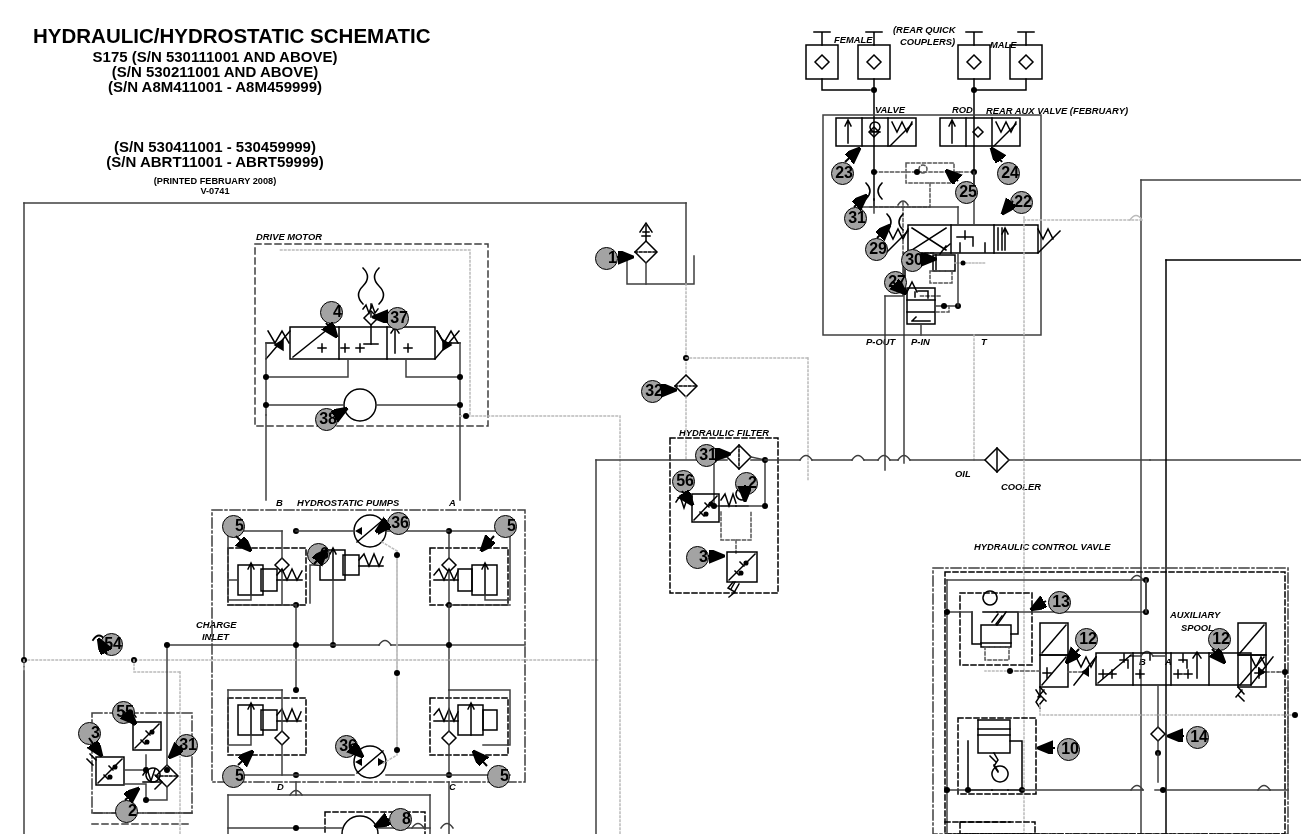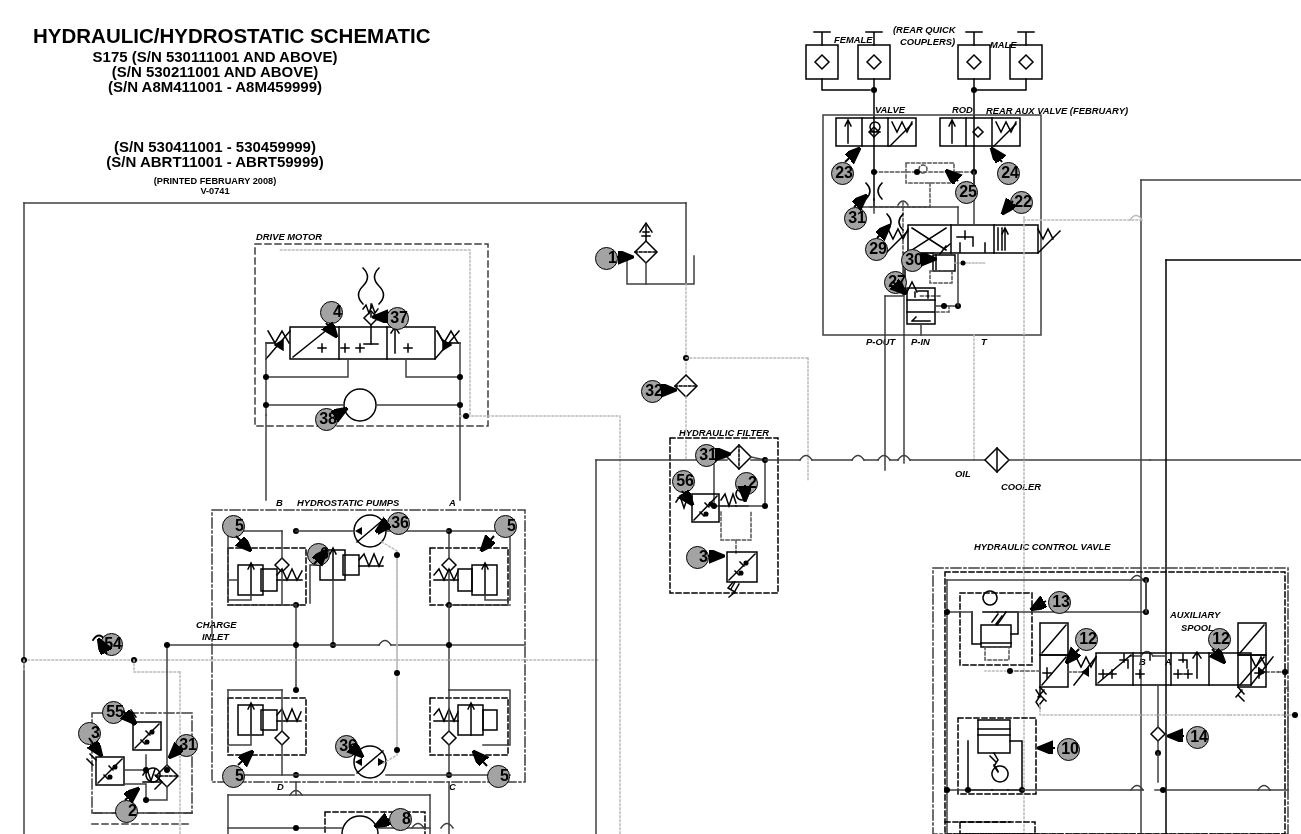--- a/index.html
+++ b/index.html
@@ -630,21 +630,21 @@
   <div class="callout" style="left:865px;top:238px">29</div>
   <div class="callout" style="left:901px;top:249px">30</div>
   <div class="callout" style="left:695px;top:444px">31</div>
   <div class="callout" style="left:175px;top:734px">31</div>
   <div class="callout" style="left:641px;top:380px">32</div>
   <div class="callout" style="left:387px;top:512px">36</div>
   <div class="callout" style="left:335px;top:735px">36</div>
   <div class="callout" style="left:386px;top:307px">37</div>
   <div class="callout" style="left:315px;top:408px">38</div>
   <div class="callout" style="left:100px;top:633px">54</div>
-  <div class="callout" style="left:102px;top:701px">55</div>
+  <div class="callout" style="left:112px;top:701px">55</div>
   <div class="callout" style="left:672px;top:470px">56</div>
   <div class="callout" style="left:78px;top:722px">3</div>
   <div class="callout" style="left:115px;top:800px">2</div>
 
   <svg class="layer" viewBox="0 0 1301 834">
     <g stroke="#000" stroke-width="2" fill="none" marker-end="url(#arw2)">
       <defs>
         <marker id="arw2" markerWidth="8" markerHeight="8" refX="7" refY="2.8" orient="auto">
           <path d="M0,0 L7,2.8 L0,5.6 z" fill="#000"></path>
         </marker>

